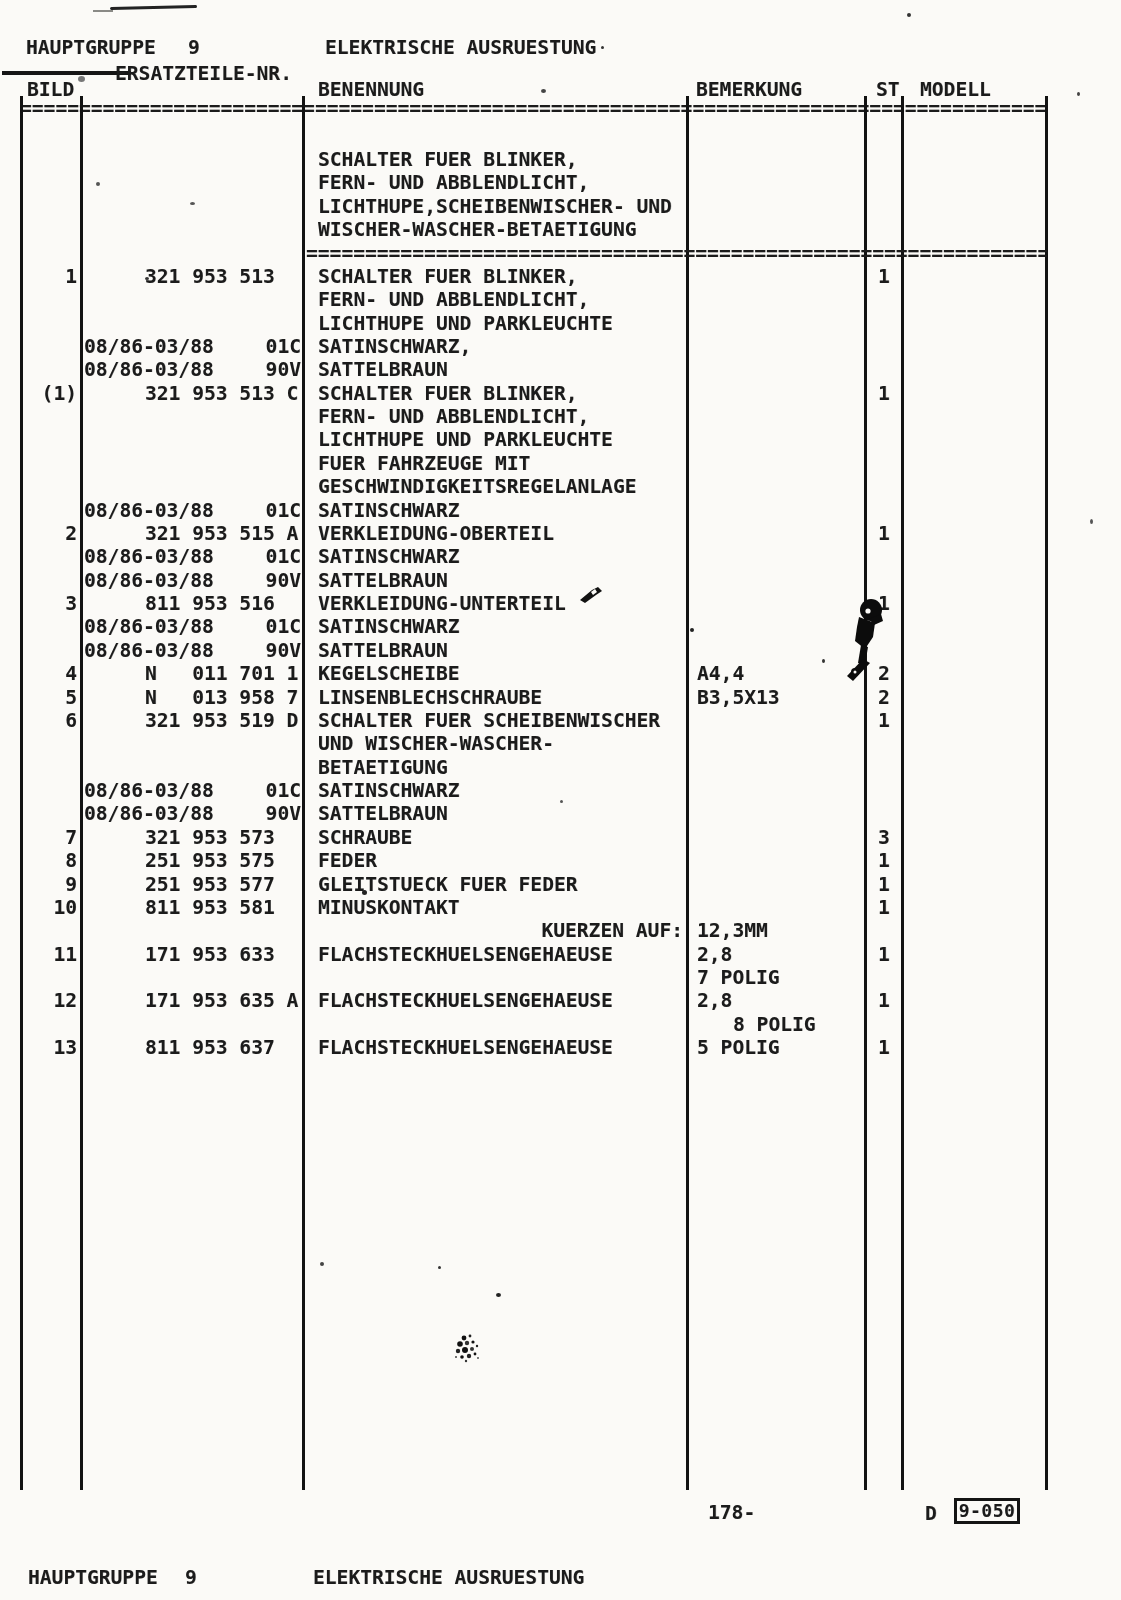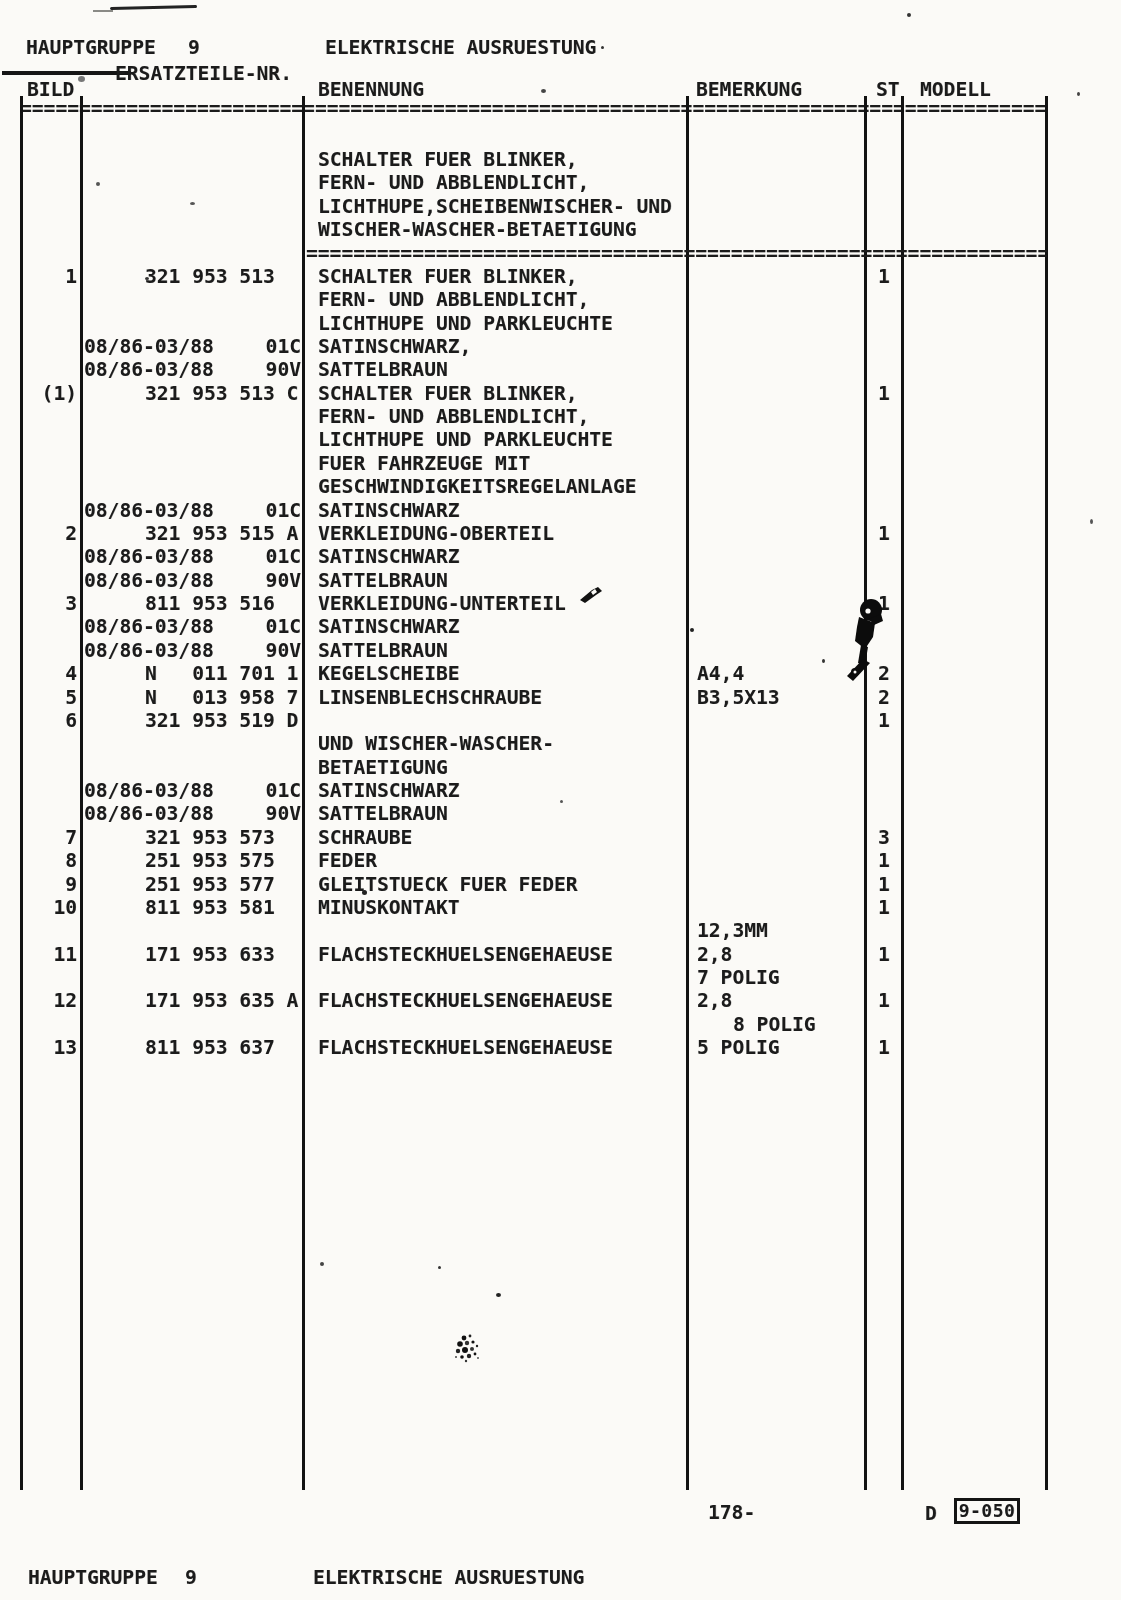--- a/index.html
+++ b/index.html
@@ -88,30 +88,30 @@
       <div class="line" style="top: 475.2px;"><span class="c-ben">GESCHWINDIGKEITSREGELANLAGE</span></div>
       <div class="line" style="top: 498.6px;"><span class="c-nr-date"><span>08/86-03/88</span><span>01C</span></span><span class="c-ben">SATINSCHWARZ</span></div>
       <div class="line" style="top: 521.9px;"><span class="c-bild">2</span><span class="c-nr">321 953 515 A</span><span class="c-ben">VERKLEIDUNG-OBERTEIL</span><span class="c-st">1</span></div>
       <div class="line" style="top: 545.3px;"><span class="c-nr-date"><span>08/86-03/88</span><span>01C</span></span><span class="c-ben">SATINSCHWARZ</span></div>
       <div class="line" style="top: 568.7px;"><span class="c-nr-date"><span>08/86-03/88</span><span>90V</span></span><span class="c-ben">SATTELBRAUN</span></div>
       <div class="line" style="top: 592px;"><span class="c-bild">3</span><span class="c-nr">811 953 516</span><span class="c-ben">VERKLEIDUNG-UNTERTEIL</span><span class="c-st">1</span></div>
       <div class="line" style="top: 615.4px;"><span class="c-nr-date"><span>08/86-03/88</span><span>01C</span></span><span class="c-ben">SATINSCHWARZ</span></div>
       <div class="line" style="top: 638.8px;"><span class="c-nr-date"><span>08/86-03/88</span><span>90V</span></span><span class="c-ben">SATTELBRAUN</span></div>
       <div class="line" style="top: 662.1px;"><span class="c-bild">4</span><span class="c-nr">N   011 701 1</span><span class="c-ben">KEGELSCHEIBE</span><span class="c-bem">A4,4</span><span class="c-st">2</span></div>
       <div class="line" style="top: 685.5px;"><span class="c-bild">5</span><span class="c-nr">N   013 958 7</span><span class="c-ben">LINSENBLECHSCHRAUBE</span><span class="c-bem">B3,5X13</span><span class="c-st">2</span></div>
-      <div class="line" style="top: 708.9px;"><span class="c-bild">6</span><span class="c-nr">321 953 519 D</span><span class="c-st">1</span></div>
+      <div class="line" style="top: 708.9px;"><span class="c-bild">6</span><span class="c-nr">321 953 519 D</span><span class="c-ben">SCHALTER FUER SCHEIBENWISCHER</span><span class="c-st">1</span></div>
       <div class="line" style="top: 732.3px;"><span class="c-ben">UND WISCHER-WASCHER-</span></div>
       <div class="line" style="top: 755.6px;"><span class="c-ben">BETAETIGUNG</span></div>
       <div class="line" style="top: 779px;"><span class="c-nr-date"><span>08/86-03/88</span><span>01C</span></span><span class="c-ben">SATINSCHWARZ</span></div>
       <div class="line" style="top: 802.4px;"><span class="c-nr-date"><span>08/86-03/88</span><span>90V</span></span><span class="c-ben">SATTELBRAUN</span></div>
       <div class="line" style="top: 825.7px;"><span class="c-bild">7</span><span class="c-nr">321 953 573</span><span class="c-ben">SCHRAUBE</span><span class="c-st">3</span></div>
       <div class="line" style="top: 849.1px;"><span class="c-bild">8</span><span class="c-nr">251 953 575</span><span class="c-ben">FEDER</span><span class="c-st">1</span></div>
       <div class="line" style="top: 872.5px;"><span class="c-bild">9</span><span class="c-nr">251 953 577</span><span class="c-ben">GLEITSTUECK FUER FEDER</span><span class="c-st">1</span></div>
       <div class="line" style="top: 895.8px;"><span class="c-bild">10</span><span class="c-nr">811 953 581</span><span class="c-ben">MINUSKONTAKT</span><span class="c-st">1</span></div>
-      <div class="line" style="top: 919.2px;"><span class="c-bem">12,3MM</span></div>
+      <div class="line" style="top: 919.2px;"><span class="c-ben-r">KUERZEN AUF:</span><span class="c-bem">12,3MM</span></div>
       <div class="line" style="top: 942.6px;"><span class="c-bild">11</span><span class="c-nr">171 953 633</span><span class="c-ben">FLACHSTECKHUELSENGEHAEUSE</span><span class="c-bem">2,8</span><span class="c-st">1</span></div>
       <div class="line" style="top: 966px;"><span class="c-bem">7 POLIG</span></div>
       <div class="line" style="top: 989.3px;"><span class="c-bild">12</span><span class="c-nr">171 953 635 A</span><span class="c-ben">FLACHSTECKHUELSENGEHAEUSE</span><span class="c-bem">2,8</span><span class="c-st">1</span></div>
       <div class="line" style="top: 1012.7px; margin-left: 36px;"><span class="c-bem">8 POLIG</span></div>
       <div class="line" style="top: 1036.1px;"><span class="c-bild">13</span><span class="c-nr">811 953 637</span><span class="c-ben">FLACHSTECKHUELSENGEHAEUSE</span><span class="c-bem">5 POLIG</span><span class="c-st">1</span></div>
     </div>
 
   <svg class="abs" style="left:578px;top:585px;" width="26" height="20" viewBox="0 0 26 20">
     <polygon points="2,15 14,5 20,2 24,6 18,10 7,18" fill="#121212"></polygon>
     <polygon points="13,7 17,4 19,7 15,10" fill="#fbfaf7"></polygon>

